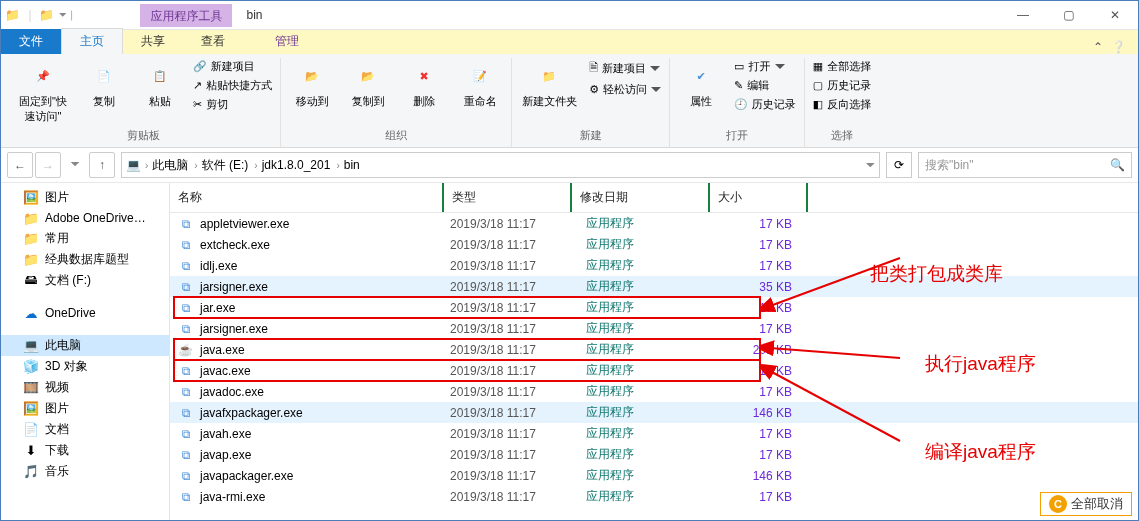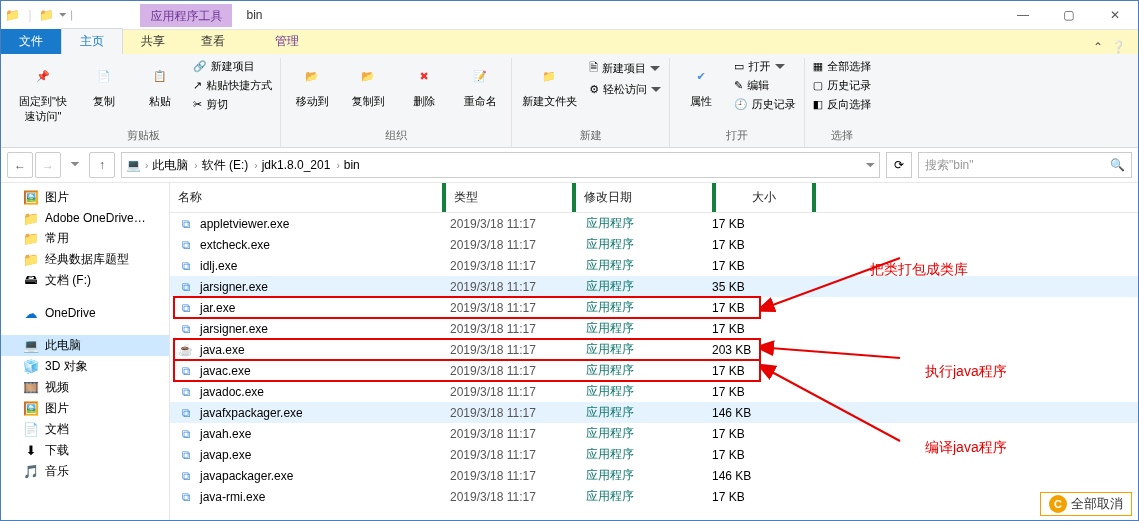--- a/index.html
+++ b/index.html
@@ -41,36 +41,36 @@
 .body{flex:1;display:flex;overflow:hidden;position:relative}
 .nav{width:168px;border-right:1px solid #e5e5e5;overflow-y:auto;padding:4px 0;font-size:12px}
 .nav .item{display:flex;align-items:center;gap:6px;padding:2px 4px 2px 22px}
 .nav .item.selected{background:#cde8ff}
 .nav .item .icon{width:16px;height:16px;display:flex;align-items:center;justify-content:center;font-size:13px}
 .nav .spacer{height:12px}
 .content{flex:1;position:relative;overflow:hidden}
 .content-inner{position:absolute;inset:0;overflow:auto}
 
 .listhdr{display:flex;border-bottom:1px solid #e8e8e8;font-size:12px;color:#222;position:sticky;top:0;background:#fff}
-.listhdr .col{padding:6px 8px;border-right:4px solid #15803d}
+.listhdr .col{padding:6px 8px;border-right:2px solid #15803d}
 .col-name{width:256px}
 .col-date{width:120px}
 .col-type{width:110px}
-.col-size{width:80px;text-align:center}
+.col-size{width:80px;text-align:left}
 
 .row{display:flex;font-size:12px;align-items:center;height:21px}
 .row.highlight2{background:#e5f3ff}
 .row .cell{padding:0 8px}
 .row .name{width:256px;display:flex;align-items:center;gap:6px}
 .row .date{width:120px;color:#555}
 .row .type{width:110px;color:#0f766e}
-.row .size{width:80px;text-align:left;color:#000000}
+.row .size{width:80px;text-align:right;color:#6d28d9}
 .row .fic{width:16px;height:16px;display:flex;align-items:center;justify-content:center;font-size:12px}
 
-.annot{position:absolute;font-size:14px;color:#e60000;white-space:nowrap;pointer-events:none}
+.annot{position:absolute;font-size:19px;color:#e60000;white-space:nowrap;pointer-events:none}
 .redbox{position:absolute;border:2px solid #e60000;pointer-events:none}
 .arrow{position:absolute;pointer-events:none}
 .watermark{position:absolute;right:6px;bottom:4px;background:#fff;border:1px solid #f2a100;display:flex;align-items:center;gap:4px;padding:2px 8px;font-size:13px;color:#333}
 .watermark .logo{width:18px;height:18px;background:#f2a100;border-radius:50%;display:flex;align-items:center;justify-content:center;color:#fff;font-weight:bold;font-size:11px}
 .ico-cloud{color:#0a6fd1}
 .ico-pc{color:#0a6fd1}
 .triangle{width:0;height:0;border-left:5px solid transparent;border-right:5px solid transparent;border-top:5px solid #555;display:inline-block}
 </style>
 </head>
 <body>
@@ -470,21 +470,21 @@
               <polygon points="0 0,10 4,0 8" fill="#e60000"></polygon>
             </marker>
           </defs>
           <line x1="140" y1="10" x2="10" y2="58" stroke="#e60000" stroke-width="2" marker-end="url(#ah)"></line>
         </svg>
       <div class="annot" style="left:700px;top:78px">把类打包成类库</div>
 
       <svg class="arrow" style="left:590px;top:155px" width="150" height="30">
           <line x1="140" y1="20" x2="10" y2="10" stroke="#e60000" stroke-width="2" marker-end="url(#ah)"></line>
         </svg>
-      <div class="annot" style="left:755px;top:180px">执行java程序</div>
+      <div class="annot" style="left:755px;top:168px">执行java程序</div>
 
       <svg class="arrow" style="left:590px;top:178px" width="150" height="90">
           <line x1="140" y1="80" x2="10" y2="10" stroke="#e60000" stroke-width="2" marker-end="url(#ah)"></line>
         </svg>
       <div class="annot" style="left:755px;top:256px">编译java程序</div>
     </div>
 
     <div class="watermark">
       <div class="logo">C</div>
       <span>全部取消</span>

